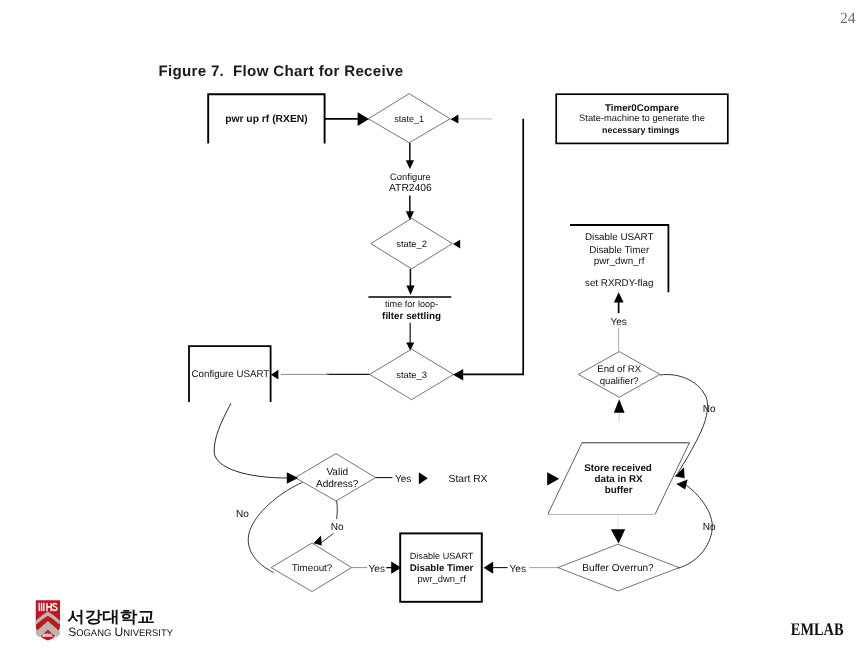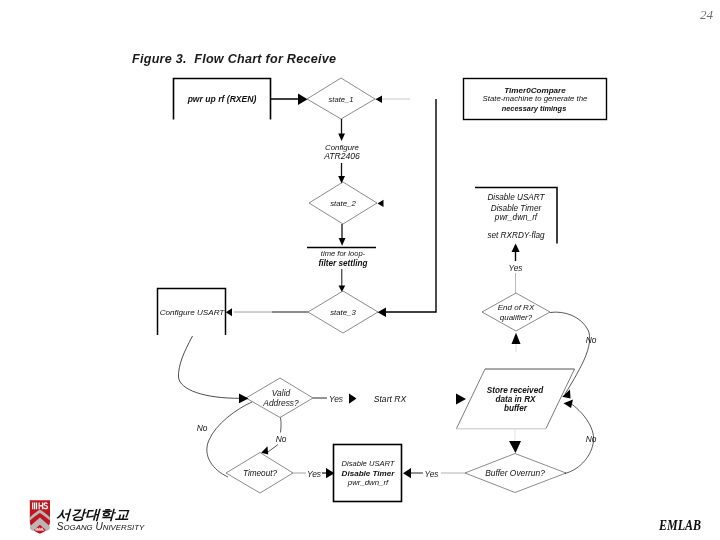--- a/index.html
+++ b/index.html
@@ -1,31 +1,31 @@
 <!DOCTYPE html>
 <html><head>
 <meta charset="utf-8">
 <title>Slide</title>
 <style>
   html,body{margin:0;padding:0;}
   body{width:720px;height:540px;background:#ffffff;font-family:"Liberation Sans",sans-serif;overflow:hidden;position:relative;}
-  #slide{position:absolute;left:0;top:0;width:720px;height:396px;font-style:italic;}
+  #slide{position:absolute;left:0;top:0;width:720px;height:396px;}
   #pagenum{position:absolute;left:700px;top:7px;font-family:"Liberation Serif",serif;font-size:13px;color:#6e6e6e;}
   #figtitle{position:absolute;left:132px;top:52px;font-size:12.6px;font-weight:bold;color:#1a1a1a;letter-spacing:0.25px;white-space:pre;}
   #emlab{position:absolute;left:659px;top:517px;font-family:"Liberation Serif",serif;font-weight:bold;font-size:14.8px;color:#0d0d0d;letter-spacing:0;transform:scaleX(0.81);transform-origin:left top;}
   #logo{position:absolute;left:27px;top:497px;}
   svg.flow{position:absolute;left:0;top:0;}
   text{font-family:"Liberation Sans",sans-serif;fill:#111;}
 </style>
 </head>
 <body>
 
 <div id="slide">
   <div id="pagenum">24</div>
-  <div id="figtitle">Figure 3.  Flow Chart for Receive</div>
+  <div id="figtitle">Figure 7.  Flow Chart for Receive</div>
   <div id="emlab">EMLAB</div>
 
   <div id="logo">
     <svg width="130" height="40" viewBox="0 0 130 40">
       <g>
         <path d="M2.8,3.2 L23.0,3.2 L23.0,24.0 C23.0,30.2 19.0,34.6 12.9,36.8 C6.8,34.6 2.8,30.2 2.8,24.0 Z" fill="#bf1620"></path>
         <path d="M3.0,20.2 C6.5,17.0 10.0,14.2 12.9,12.6 C15.8,14.2 19.3,17.0 22.8,20.2 L22.8,23.6 C19.3,20.5 15.8,17.7 12.9,16.1 C10.0,17.7 6.5,20.5 3.0,23.6 Z" fill="#b9b6b4"></path>
         <path d="M3.0,29.2 L12.9,20.5 L22.8,29.2 L22.8,32.0 C22.0,32.8 21.0,33.5 20.0,34.0 L12.9,27.7 L5.8,34.0 C4.8,33.5 3.8,32.8 3.0,32.0 Z" fill="#b9b6b4"></path>
         <g fill="#ffe9e9">
           <rect x="5.1" y="5.4" width="1.25" height="6.9"></rect>

